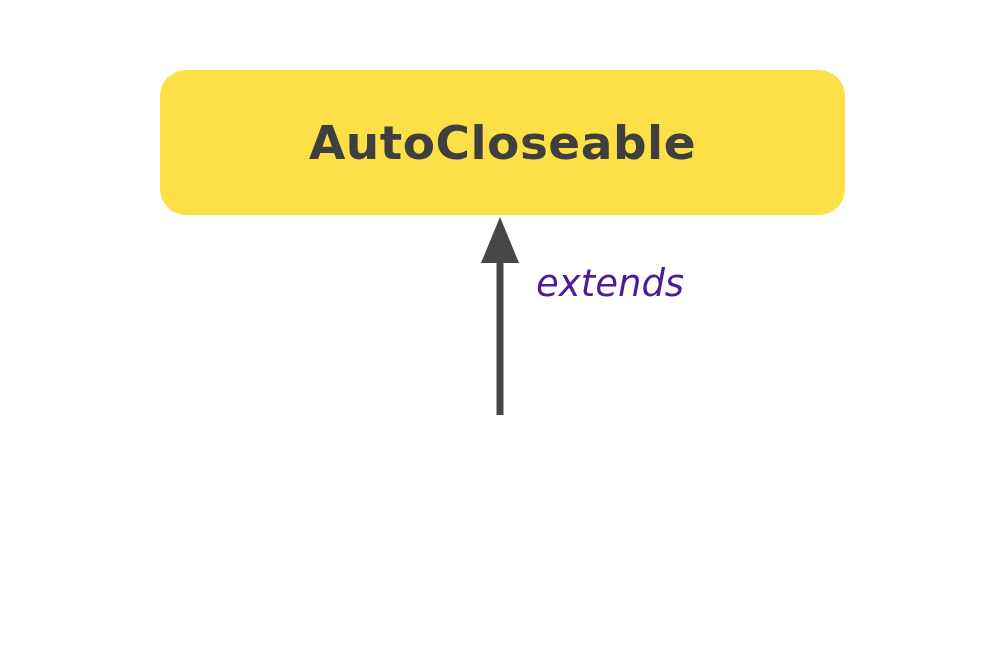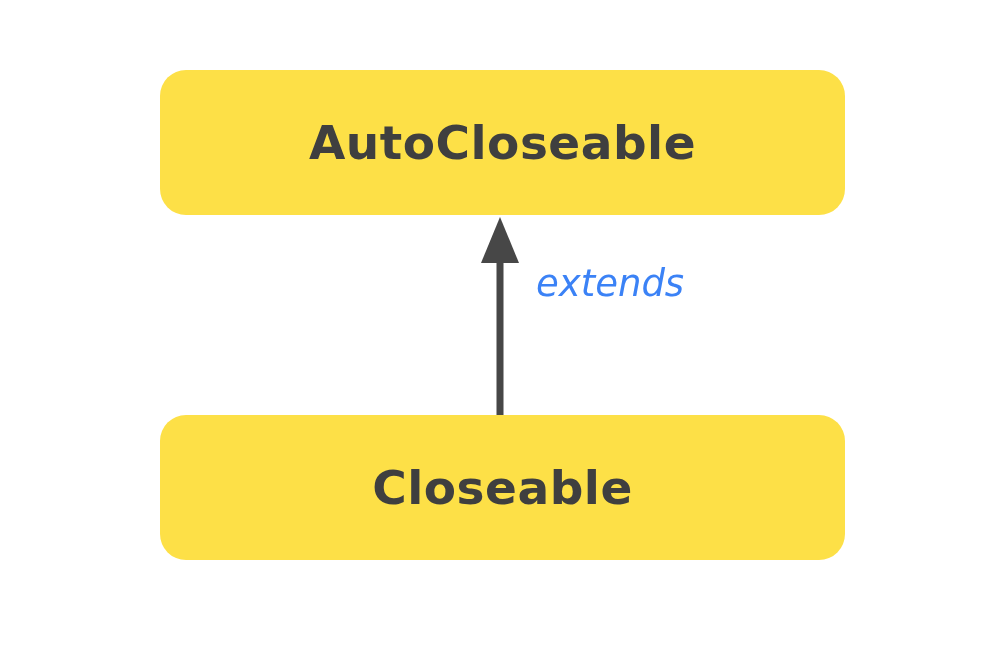--- a/index.html
+++ b/index.html
@@ -41,36 +41,33 @@
     top: 215px;
     width: 60px;
     height: 200px;
   }
   .edge-label {
     position: absolute;
     left: 536px;
     top: 262px;
     font-size: 37px;
     font-style: italic;
-    color: #3b82f6;
+    color: #4c1d95;
   }
 </style>
 </head>
 <body>
 
 <div class="canvas">
 
   <div class="node node-top">
     <span class="node-label">AutoCloseable</span>
   </div>
 
   <svg class="edge-svg" viewBox="0 0 60 200" aria-hidden="true">
     <line x1="30" y1="200" x2="30" y2="42" stroke="#474747" stroke-width="7"></line>
     <polygon points="30,2 11,48 49,48" fill="#474747"></polygon>
   </svg>
 
   <span class="edge-label">extends</span>
 
-  <div class="node node-bottom">
-    <span class="node-label">Closeable</span>
-  </div>
 
 </div>
 
 </body></html>

